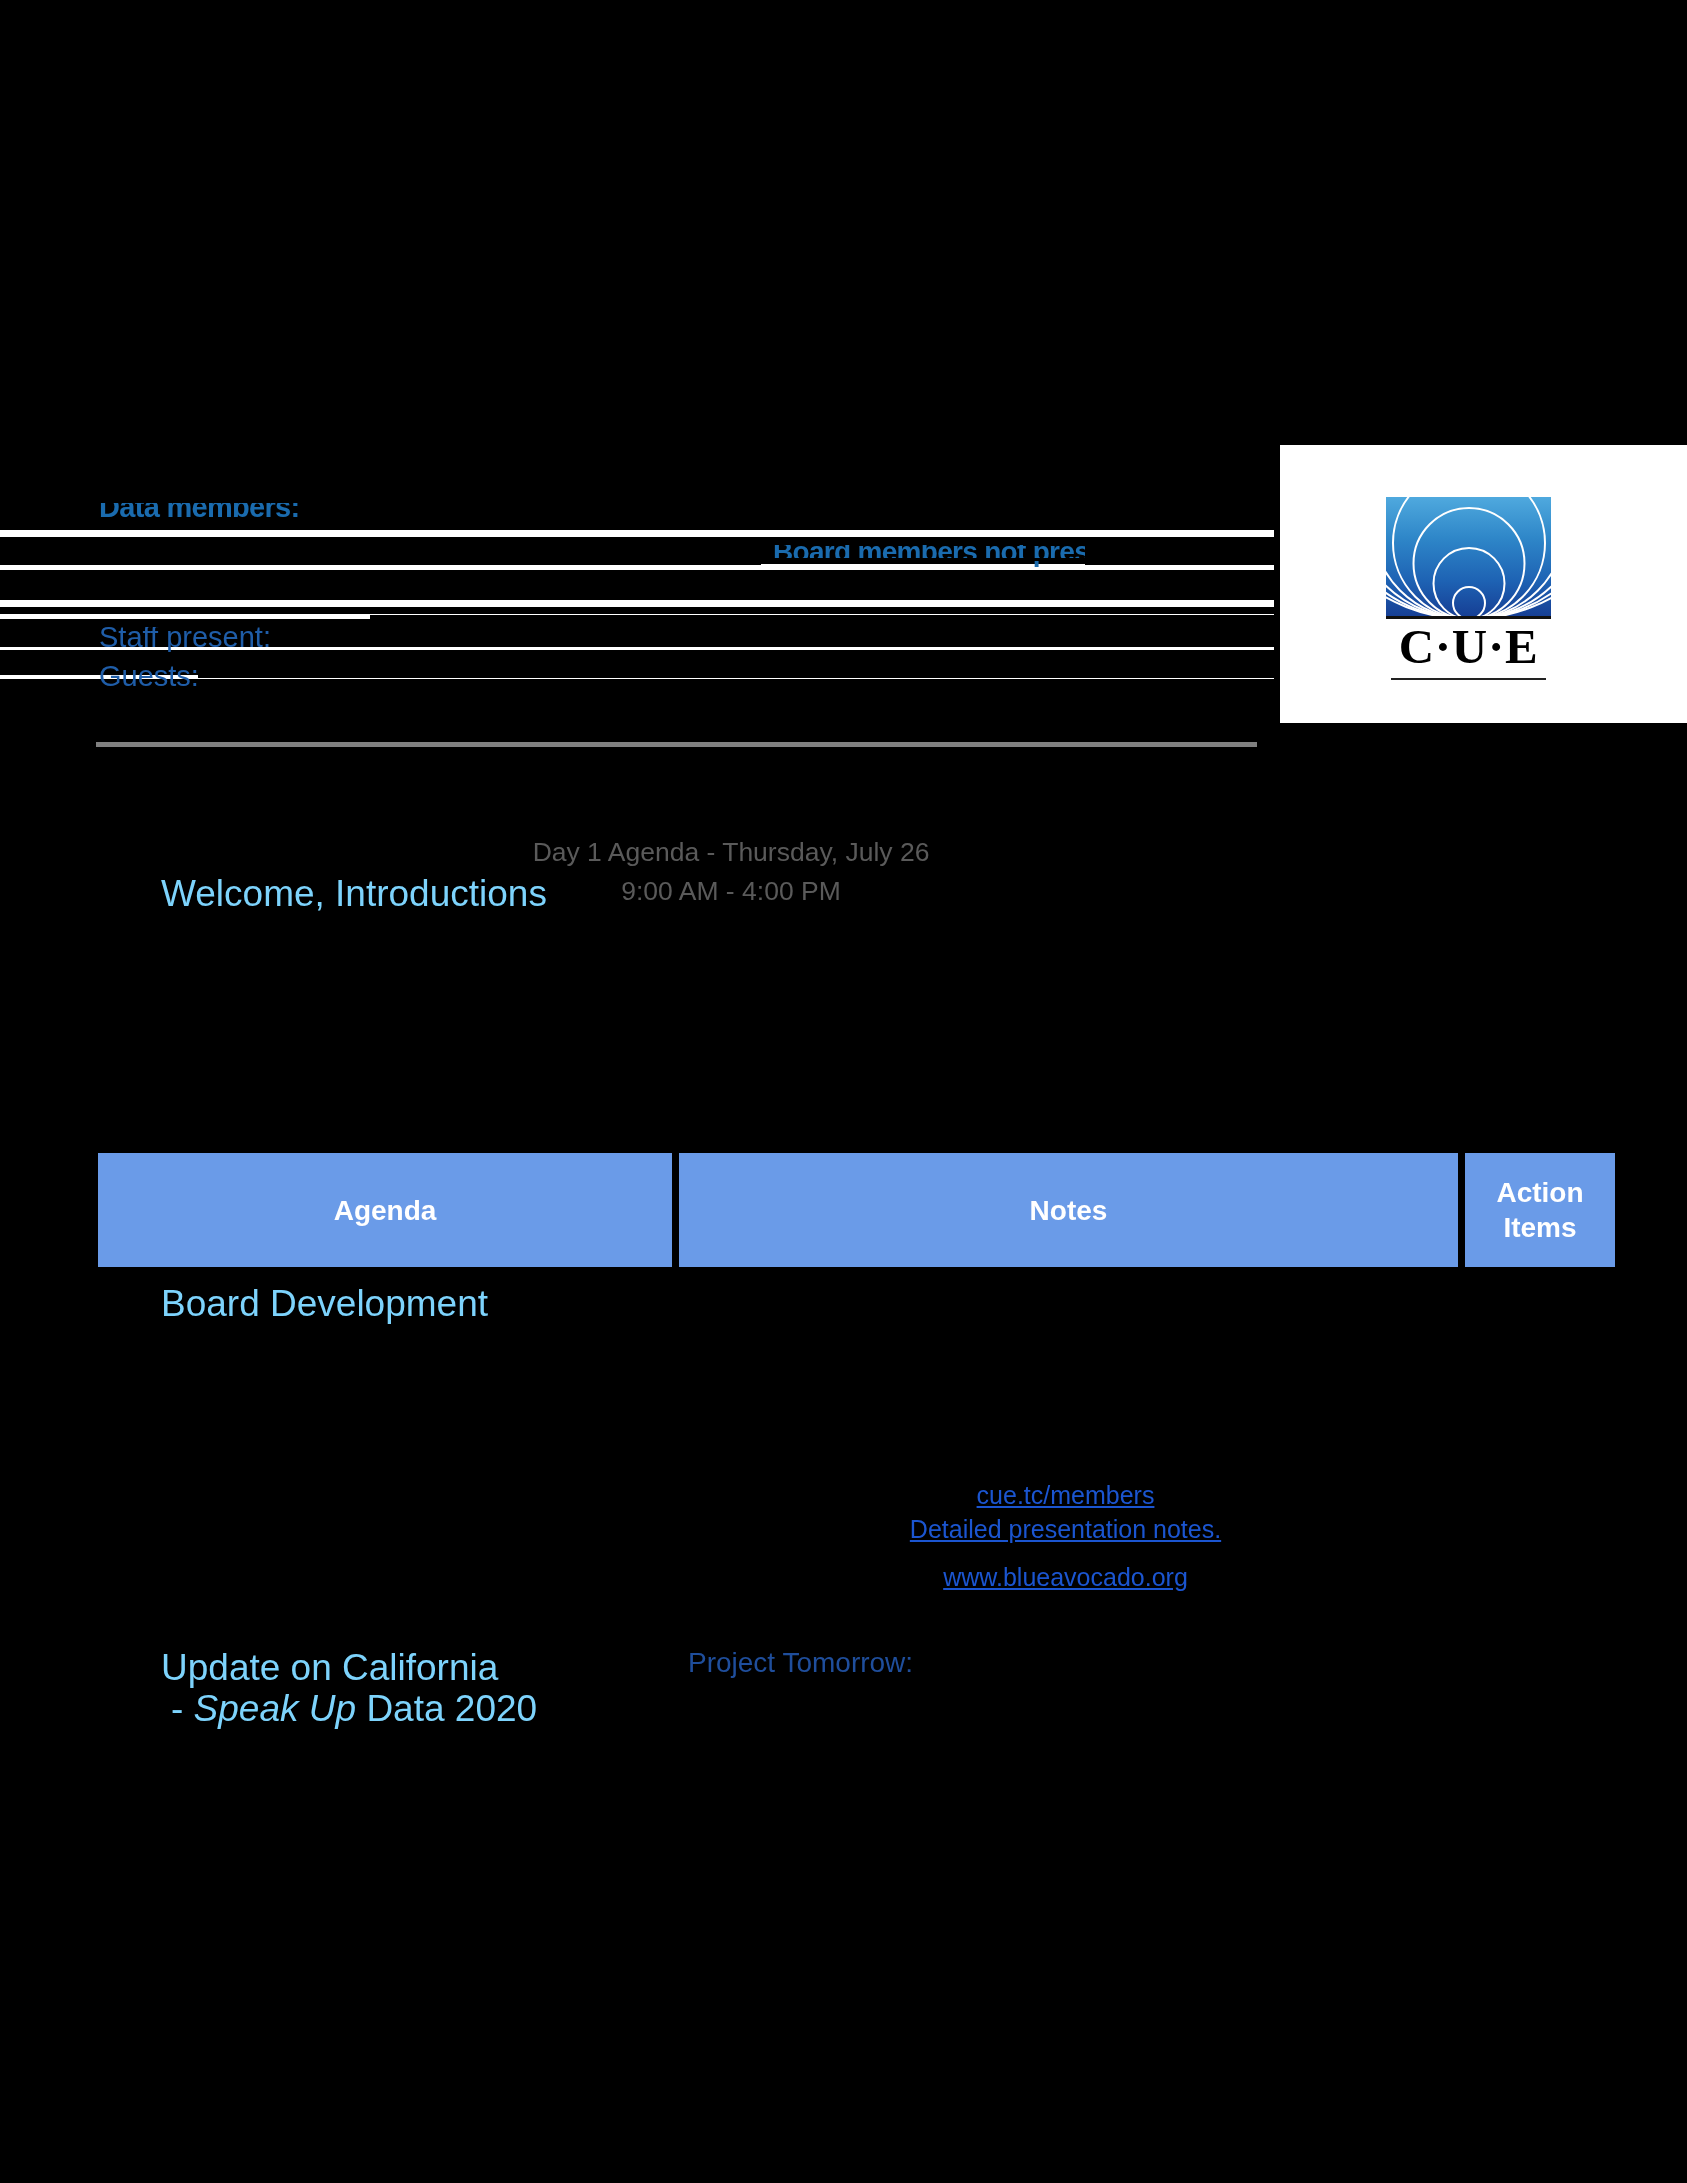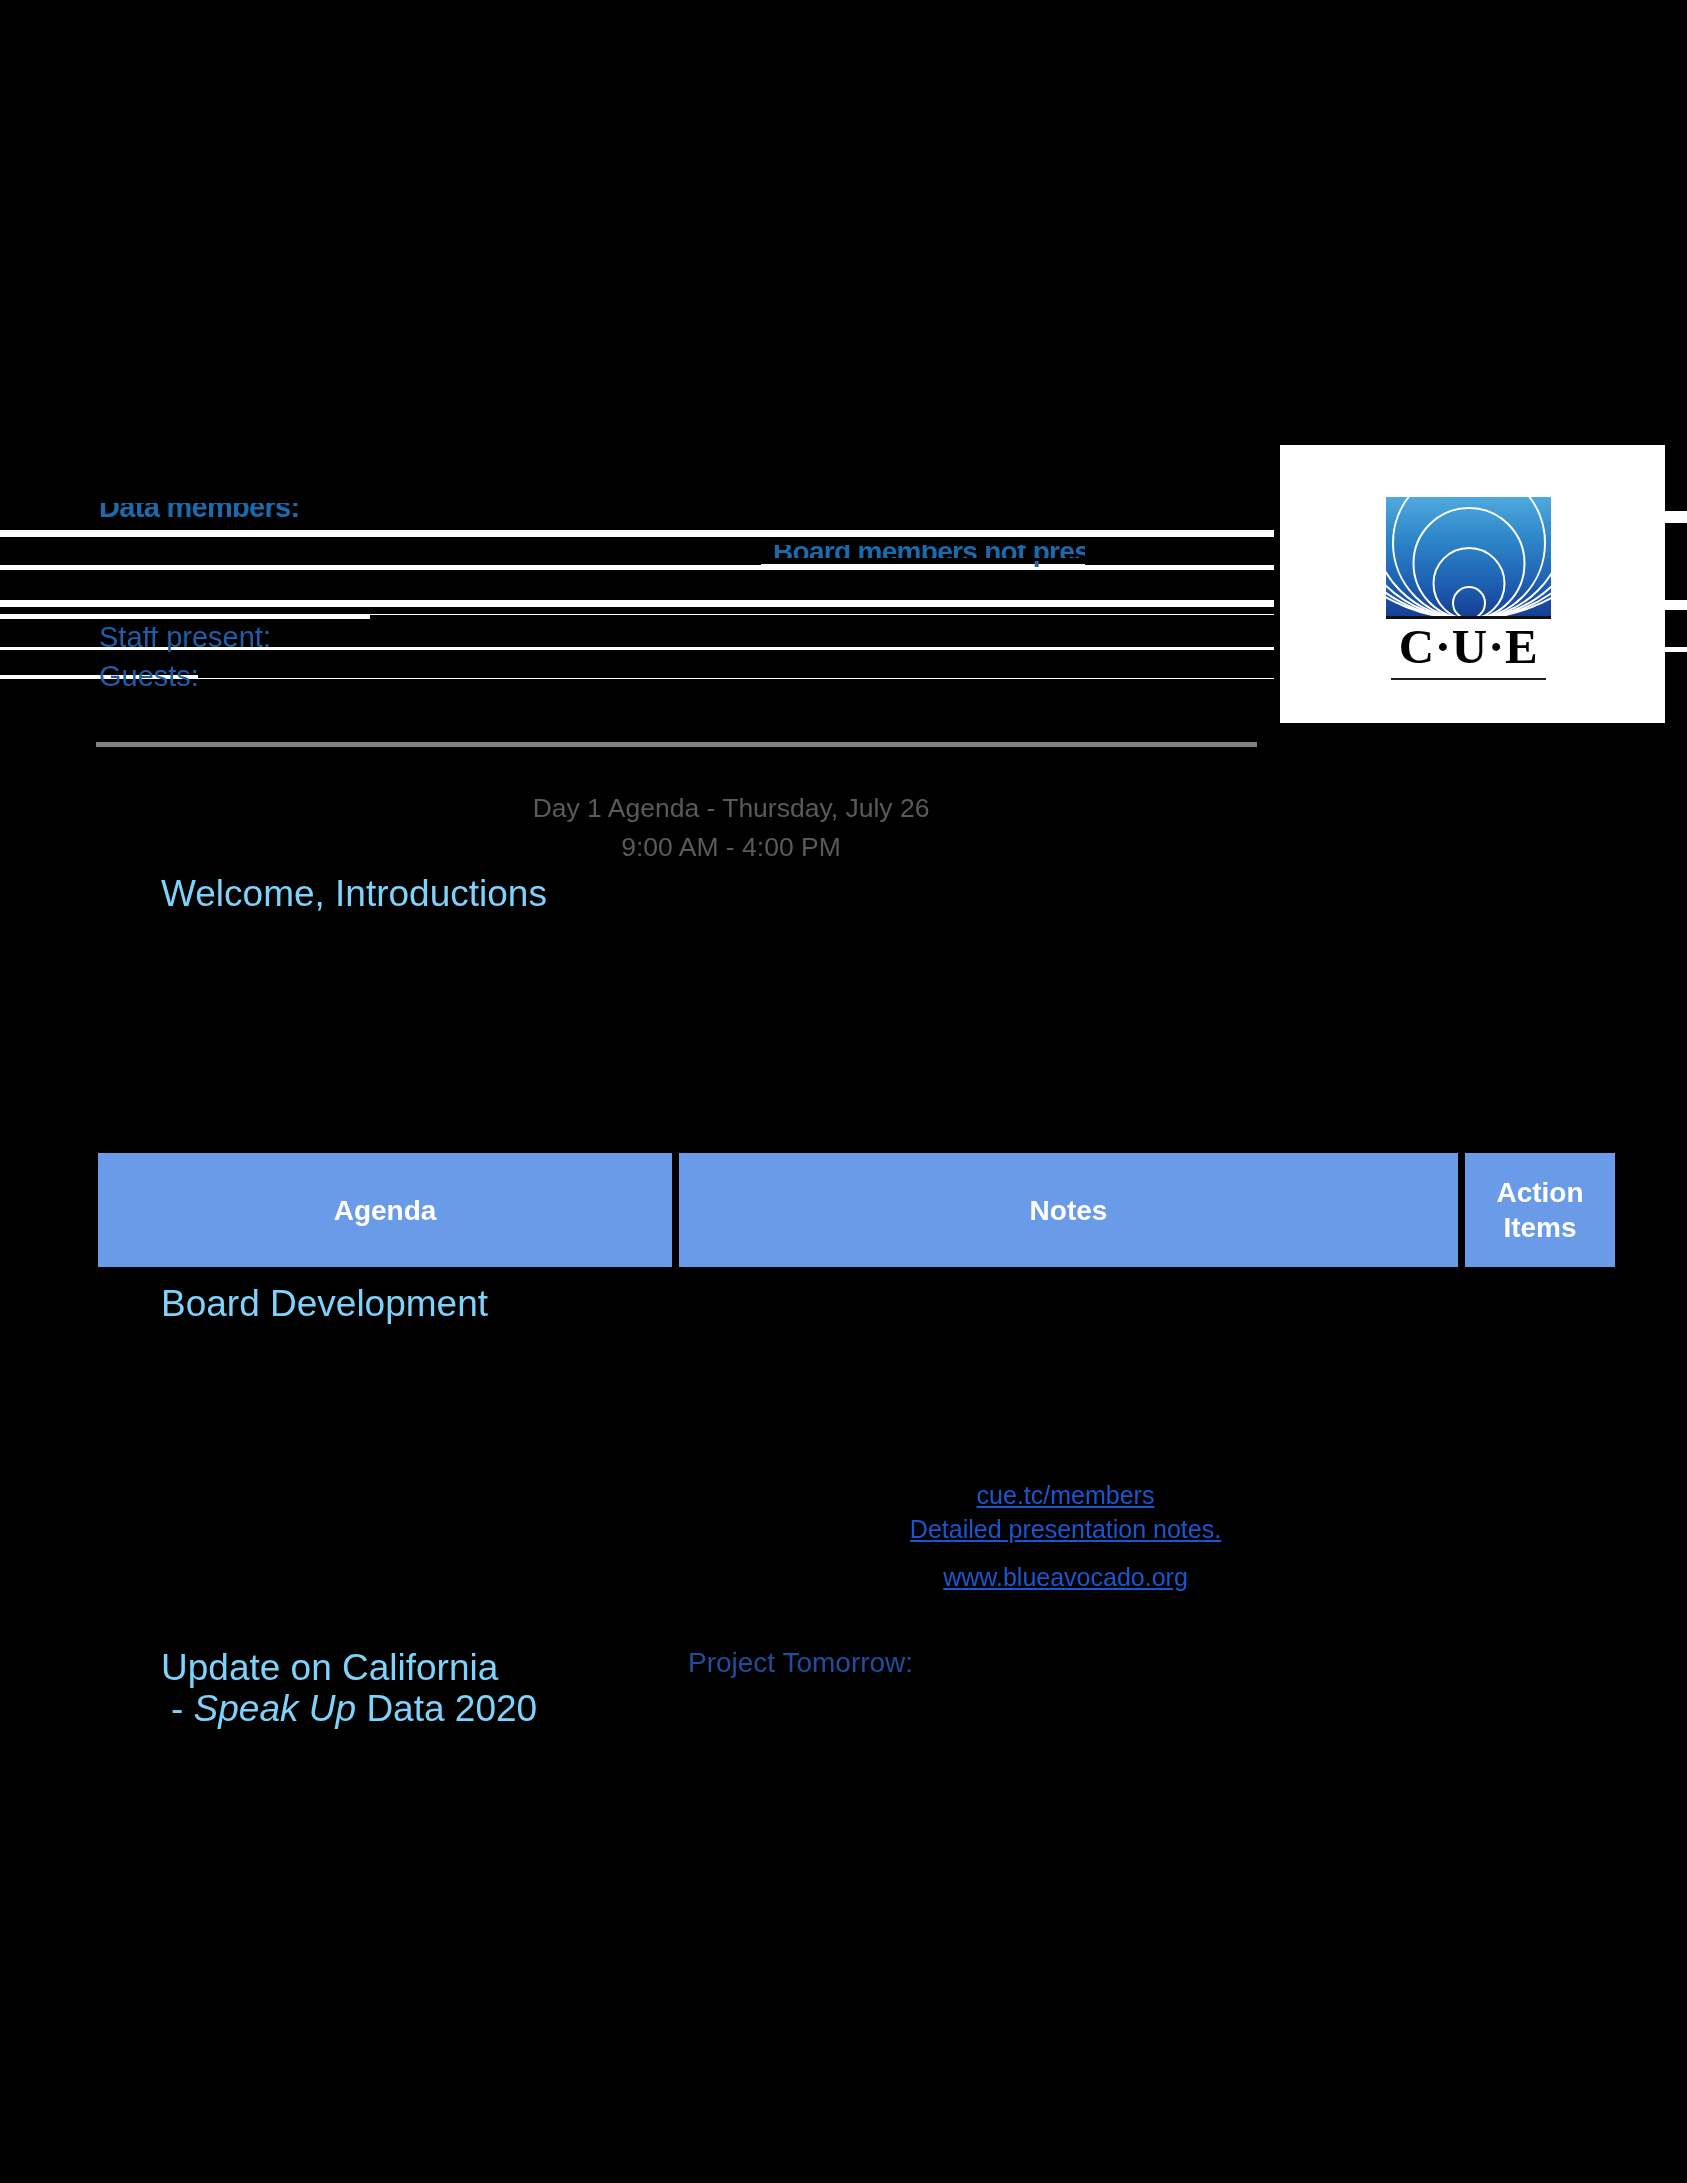--- a/index.html
+++ b/index.html
@@ -24,23 +24,22 @@
   .hdr-blue2{
     color:#1A6BAE;font-size:28px;font-weight:700;letter-spacing:-0.7px;
   }
   .lbl-blue{
     color:#1F5DA8;font-size:29px;font-weight:400;
   }
   .lbl-blue u{}
 
   
   .logo-panel{
-    position:absolute;left:1280px;top:445px;width:360px;height:278px;
+    position:absolute;left:1280px;top:445px;width:408px;height:278px;
     background:#ffffff;
-    padding-left:25px;
   }
   .logo-mark{
     position:absolute;left:106px;top:52px;width:165px;height:119px;
     background:linear-gradient(180deg,#4FA9DE 0%,#2E86C8 35%,#1E63B4 70%,#163F95 100%);
     overflow:hidden;
   }
   .arc{
     position:absolute;border:2.6px solid #ffffff;border-radius:50%;
     background:transparent;left:50%;bottom:-4px;transform:translateX(-50%);
   }
@@ -56,21 +55,21 @@
     position:absolute;left:111px;top:233px;width:155px;height:2px;background:#222;
   }
 
   
   .divider{
     position:absolute;background:#808080;
   }
 
   
   .agenda-title{
-    position:absolute;color:#5A5A5A;font-size:26.5px;text-align:center;
+    position:absolute;color:#5A5A5A;font-size:26.5px;text-align:center;margin-top:44px;
   }
 
   
   .item-blue{color:#7dd3fc;font-size:37px;}
   .item-blue-dark{color:#1F4E9C;font-size:28px;}
 
   
   .lnk{color:#1B55D0;font-size:25px;text-decoration:underline;display:block;}
 
   

